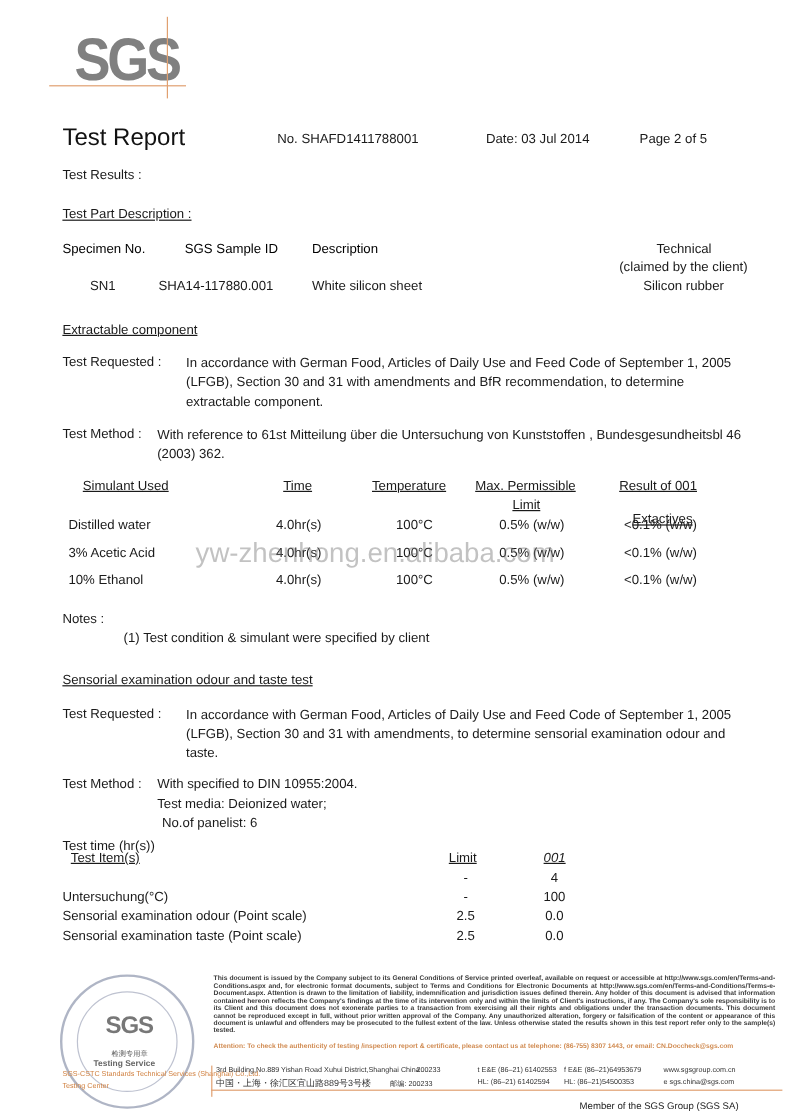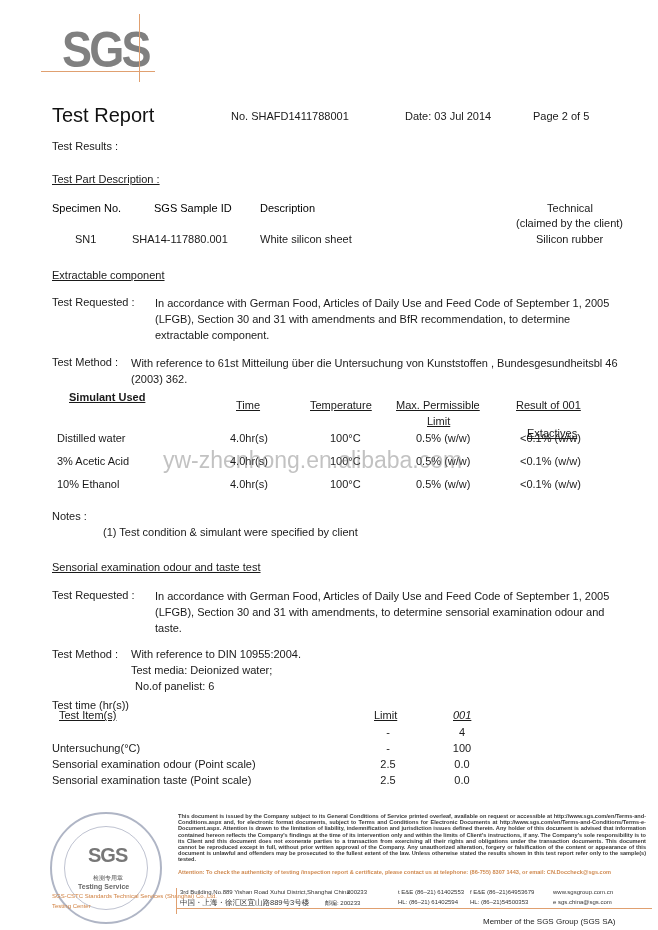--- a/index.html
+++ b/index.html
@@ -104,21 +104,21 @@
   <div class="abs txt" style="left:536px; top:232px;">Silicon rubber</div>
 </div>
 
 <div class="abs txt u" style="left:52px; top:268px;">Extractable component</div>
 <div class="abs txt" style="left:52px; top:295px;">Test Requested :</div>
 <div class="para" style="left:155px; top:295px; width:470px;">In accordance with German Food, Articles of Daily Use and Feed Code of September 1, 2005 (LFGB), Section 30 and 31 with amendments and BfR recommendation, to determine extractable component.</div>
 <div class="abs txt" style="left:52px; top:355px;">Test Method :</div>
 <div class="para" style="left:131px; top:355px; width:500px;">With reference to 61st Mitteilung über die Untersuchung von Kunststoffen , Bundesgesundheitsbl 46 (2003) 362.</div>
 
 <div>
-  <div class="abs txt u" style="left:69px; top:390px;font-weight:bold;">Simulant Used</div>
+  <div class="abs txt u" style="left:69px; top:398px;">Simulant Used</div>
   <div class="abs txt u" style="left:236px; top:398px;">Time</div>
   <div class="abs txt u" style="left:310px; top:398px;">Temperature</div>
   <div class="abs txt u" style="left:396px; top:398px;">Max. Permissible</div>
   <div class="abs txt u" style="left:427px; top:414px;">Limit</div>
   <div class="abs txt u" style="left:516px; top:398px;">Result of 001</div>
   <div class="abs txt u" style="left:527px; top:426px;">Extactives</div>
 
   <div>
     <div class="abs txt" style="left:57px; top:431px;">Distilled water</div>
     <div class="abs txt" style="left:230px; top:431px;">4.0hr(s)</div>
@@ -144,21 +144,21 @@
 
 <div class="watermark">yw-zhenhong.en.alibaba.com</div>
 
 <div class="abs txt" style="left:52px; top:509px;">Notes :</div>
 <div class="abs txt" style="left:103px; top:525px;">(1) Test condition &amp; simulant were specified by client</div>
 
 <div class="abs txt u" style="left:52px; top:560px;">Sensorial examination odour and taste test</div>
 <div class="abs txt" style="left:52px; top:588px;">Test Requested :</div>
 <div class="para" style="left:155px; top:588px; width:475px;">In accordance with German Food, Articles of Daily Use and Feed Code of September 1, 2005 (LFGB), Section 30 and 31 with amendments, to determine sensorial examination odour and taste.</div>
 <div class="abs txt" style="left:52px; top:647px;">Test Method :</div>
-<div class="abs txt" style="left:131px; top:647px;">With reference to DIN 10955:2004.</div>
+<div class="abs txt" style="left:131px; top:647px;">With specified to DIN 10955:2004.</div>
 <div class="abs txt" style="left:131px; top:663px;">Test media: Deionized water;</div>
 <div class="abs txt" style="left:135px; top:679px;">No.of panelist: 6</div>
 
 <div>
   <div class="abs txt u" style="left:59px; top:708px;">Test Item(s)</div>
   <div class="abs txt u" style="left:374px; top:708px;">Limit</div>
   <div class="abs txt u" style="left:453px; top:708px; font-style:italic;">001</div>
 
   <div>
     <div class="abs txt" style="left:52px; top:698px;">Test time (hr(s))</div>

